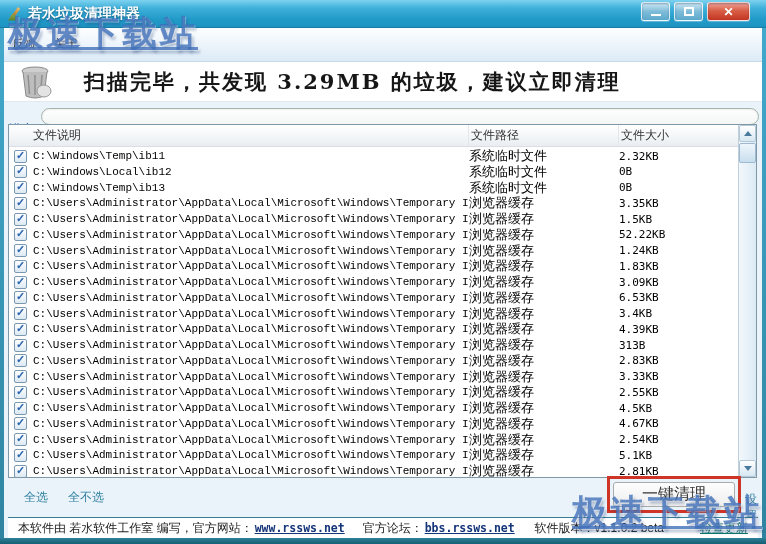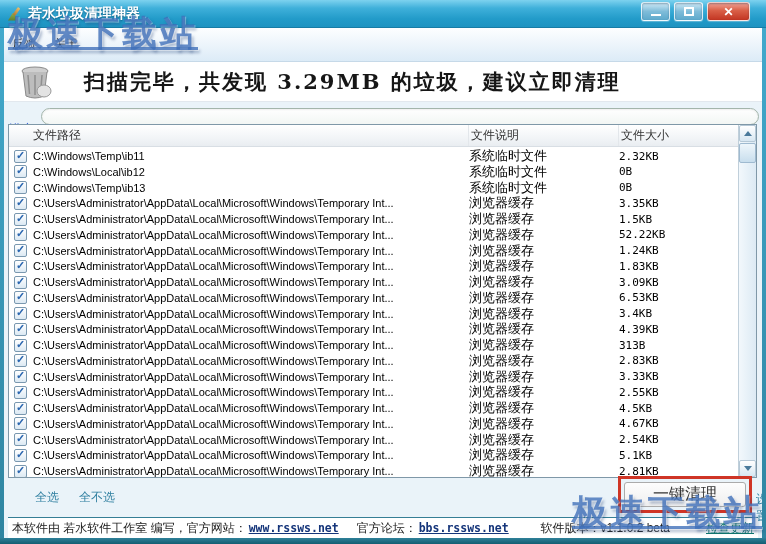--- a/index.html
+++ b/index.html
@@ -67,52 +67,52 @@
     align-items:center; font-size:12px; color:#333;}
   .th{ padding-left:2px; height:100%; display:flex; align-items:center; border-right:1px solid #e3e7eb;}
   .th:first-child{ padding-left:24px;}
   .th:last-child{ border-right:none;}
 
   .tbody{ position:absolute; left:0; top:22px; bottom:0; right:18px; overflow:hidden; background:#fff;}
   .file-row{ height:15.76px; display:grid; grid-template-columns:24px 436px 150px 1fr; align-items:center;}
   .cb{ width:13px; height:13px; margin-left:5px; border:1px solid #7a98af; border-radius:2px;
     background:linear-gradient(#fff,#dce9f3); position:relative; cursor:default;}
   .cb::after{ content:"✓"; position:absolute; left:1px; top:-2px; font-size:11px; font-weight:bold; color:#2c67b0;}
-  .path{ font-family:Liberation Sans, sans-serif; font-size:11px; color:#000;
+  .path{ font-family:Liberation Mono, monospace; font-size:11px; color:#000;
     white-space:nowrap; overflow:hidden;}
   .desc{ font-size:13px; color:#000; white-space:nowrap;}
   .size{ font-family:"DejaVu Sans Mono", monospace; font-size:11px; color:#000;}
 
   
   .vscroll{ position:absolute; top:0; bottom:0; right:0; width:18px;
     background:linear-gradient(to right,#f2f8fc,#dceaf4); border-left:1px solid #c0cfda;}
   .sb-btn{ position:absolute; left:0; right:0; height:17px; border:1px solid #b5c8d6; border-radius:2px;
     background:linear-gradient(#ffffff,#d7e7f2); display:flex; align-items:center; justify-content:center;}
   .sb-up{ top:0;} .sb-down{ bottom:0;}
   .tri-up{ width:0; height:0; border-left:4px solid transparent; border-right:4px solid transparent;
     border-bottom:5px solid #4a7a9b;}
   .tri-down{ width:0; height:0; border-left:4px solid transparent; border-right:4px solid transparent;
     border-top:5px solid #4a7a9b;}
   .sb-thumb{ position:absolute; left:0; right:0; top:18px; height:20px; border:1px solid #9fbad0;
     border-radius:2px; background:linear-gradient(#eef6fb,#c8deed);}
 
   
-  .footer{ position:absolute; left:11px; right:4px; top:450px; height:44px;}
+  .footer{ position:absolute; left:0; right:4px; top:450px; height:44px;}
   .select-links{ position:absolute; left:20px; top:11px; display:flex; gap:20px;}
   .sel-link{ font-size:12px; color:#2f7fa0; cursor:pointer;}
   .highlight-rect{ position:absolute; left:603px; top:-2px; width:134px; height:37px;
     border:3px solid #cf3526; z-index:6; background:transparent;}
   .clean-button{ position:absolute; left:3px; top:3px; right:3px; bottom:3px;
     background:linear-gradient(#fdfdfd,#efefef); border:1px solid #ababab; border-radius:3px;
     font-size:16px; color:#333; display:flex; align-items:center; justify-content:center; cursor:pointer;}
   .settings-link{ position:absolute; left:741px; top:13px; font-size:12px; color:#2f7fa0; cursor:pointer;}
 
   
   .statusbar{ position:absolute; left:4px; right:4px; top:489px; height:21px; background:#fff;
-    border-top:1px solid #357e95; display:flex; align-items:center; padding:0 4px; font-size:12px; color:#222;
+    border-top:1px solid #357e95; display:flex; align-items:center; padding:0 10px; font-size:12px; color:#222;
     white-space:nowrap;}
   .status-left{ display:flex; align-items:center; gap:2px;}
   .status-link{ font-family:"DejaVu Sans Mono", monospace; font-weight:bold; font-size:11.5px;
     color:#15357a; text-decoration:underline; cursor:pointer;}
   .status-gap{ width:14px;}
   .status-right{ margin-left:auto; display:flex; align-items:center; gap:36px;}
   .update-link{ color:#0f766e; text-decoration:underline; cursor:pointer;}
 
   
   .watermark{ position:absolute; font-size:35px; font-weight:bold; letter-spacing:3px;
@@ -168,22 +168,22 @@
       <span class="banner-text">扫描完毕，共发现 3.29MB 的垃圾，建议立即清理</span>
     </div>
 
     <div class="progress-row">
       <span class="progress-label">进度:</span>
       <div class="progress-bar"></div>
     </div>
 
     <div class="table">
       <div class="thead">
+        <span class="th">文件说明</span>
         <span class="th">文件路径</span>
-        <span class="th">文件说明</span>
         <span class="th">文件大小</span>
       </div>
       <div class="tbody">
   <div class="file-row">
     <span class="cb"></span>
     <span class="path">C:\Windows\Temp\ib11</span>
     <span class="desc">系统临时文件</span>
     <span class="size">2.32KB</span>
   </div>
 

